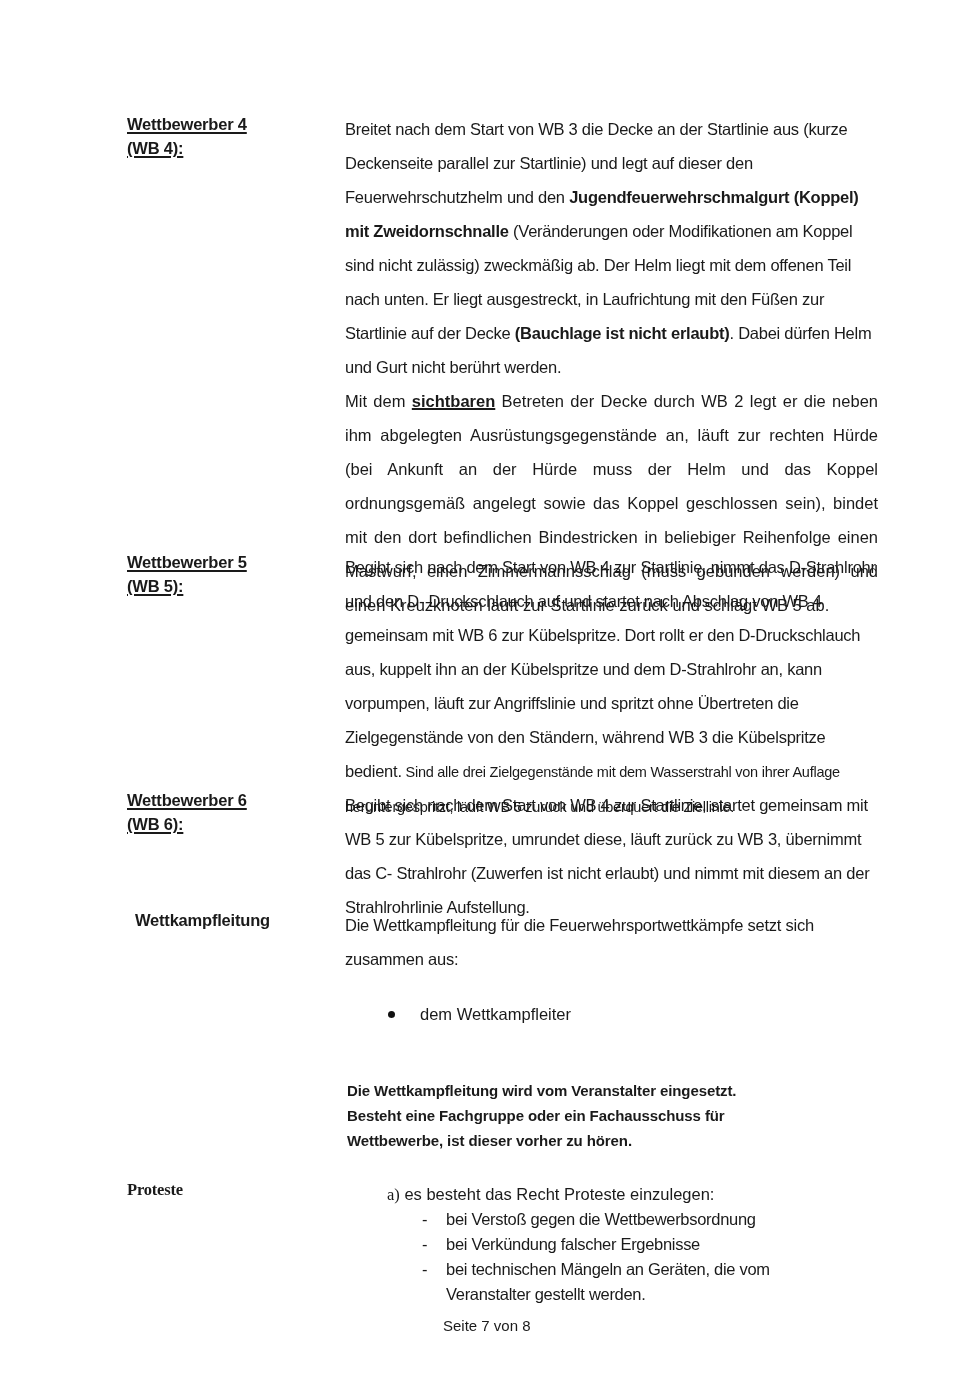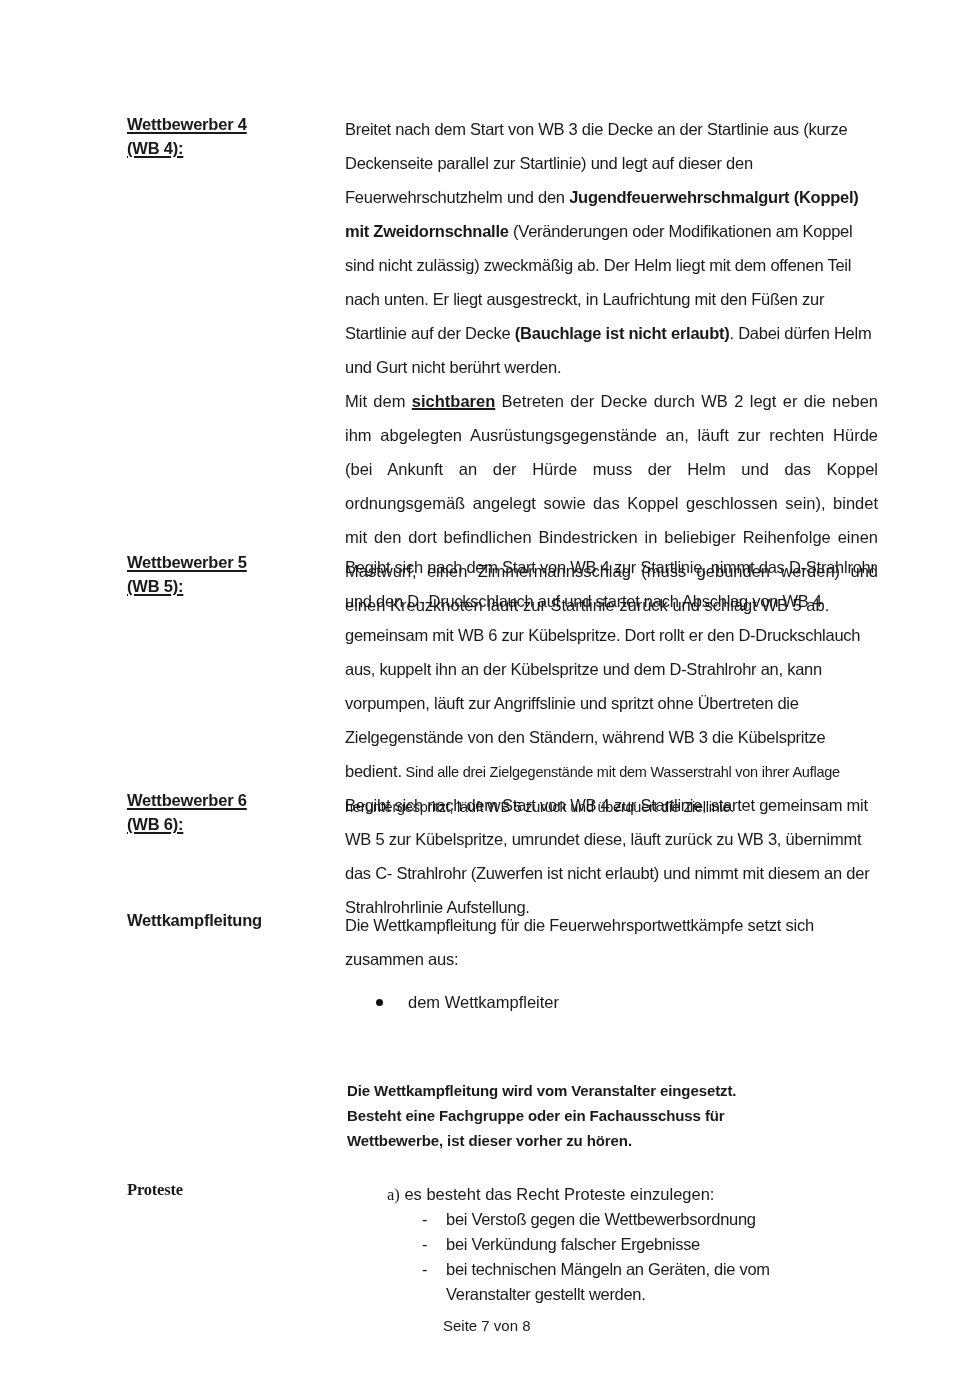--- a/index.html
+++ b/index.html
@@ -14,21 +14,21 @@
   }
   .label.u span { text-decoration: underline; text-decoration-thickness: 2px; text-underline-offset: 2px; display: block; }
   .body {
     position: absolute; left: 341px; width: 533px; font-size: 16.5px;
     line-height: 34px; letter-spacing: -0.25px;
   }
   .just { text-align: justify; letter-spacing: 0; }
   .small { font-size: 14.5px; }
   b { font-weight: bold; }
   .ul-bold { font-weight: bold; text-decoration: underline; text-decoration-thickness: 2px; }
-  ul.bul { list-style: none; margin: 4px; padding: 0; position: absolute; left: 368px; top: 985px; font-size: 16.5px; line-height: 26px; }
+  ul.bul { list-style: none; margin: 16px; padding: 0; position: absolute; left: 368px; top: 985px; font-size: 16.5px; line-height: 26px; }
   ul.bul li { position: relative; padding-left: 32px; }
   ul.bul li .dot { position: absolute; left: 0; top: 10px; width: 7px; height: 7px; border-radius: 50%; background: #111; }
   .para2 { position: absolute; left: 343px; top: 1078px; font-size: 15px; line-height: 25px; letter-spacing: -0.1px; font-weight: bold; }
   .prot-a { position: absolute; left: 383px; top: 1182px; font-size: 16.5px; line-height: 25px; }
   .prot-a .a-marker { font-family: "Liberation Serif", serif; }
   ul.dash { list-style: none; margin: 0; padding: 0; position: absolute; left: 418px; top: 1207px; font-size: 16.5px; line-height: 25px; width: 410px; letter-spacing: -0.3px; }
   ul.dash li { position: relative; padding-left: 24px; }
   ul.dash li .dash-mark { position: absolute; left: 0; top: 0; }
   .footer { position: absolute; left: 439px; top: 1313px; font-size: 15px; line-height: 25px; }
 </style>
@@ -51,21 +51,21 @@
     <span>(WB 5):</span>
   </div>
   <div class="body" style="top:550px;"><span>Begibt sich nach dem Start von WB 4 zur Startlinie, nimmt das D-Strahlrohr und den D- Druckschlauch auf und startet nach Abschlag von WB 4 gemeinsam mit WB 6 zur Kübelspritze. Dort rollt er den D-Druckschlauch aus, kuppelt ihn an der Kübelspritze und dem D-Strahlrohr an, kann vorpumpen, läuft zur Angriffslinie und spritzt ohne Übertreten die Zielgegenstände von den Ständern, während WB 3 die Kübelspritze bedient.</span><span class="small"> Sind alle drei Zielgegenstände mit dem Wasserstrahl von ihrer Auflage heruntergespritzt, läuft WB 5 zurück und überquert die Ziellinie.</span></div>
 
   <div class="label u" style="top:788px;">
     <span>Wettbewerber 6</span>
     <span>(WB 6):</span>
   </div>
   <div class="body" style="top:788px;">Begibt sich nach dem Start von WB 4 zur Startlinie, startet gemeinsam mit WB 5 zur Kübelspritze, umrundet diese, läuft zurück zu WB 3, übernimmt das C- Strahlrohr (Zuwerfen ist nicht erlaubt) und nimmt mit diesem an der Strahlrohrlinie Aufstellung.</div>
 
-  <div class="label" style="top:908px;">Wettkampfleitung</div>
+  <div class="label" style="top:908px;margin-left:8px;">Wettkampfleitung</div>
   <div class="body" style="top:908px;">Die Wettkampfleitung für die Feuerwehrsportwettkämpfe setzt sich zusammen aus:</div>
   <ul class="bul">
     <li><span class="dot"></span><span>dem Wettkampfleiter</span></li>
   </ul>
   <div class="para2">
     <div>Die Wettkampfleitung wird vom Veranstalter eingesetzt.</div>
     <div>Besteht eine Fachgruppe oder ein Fachausschuss für</div>
     <div>Wettbewerbe, ist dieser vorher zu hören.</div>
   </div>
 

